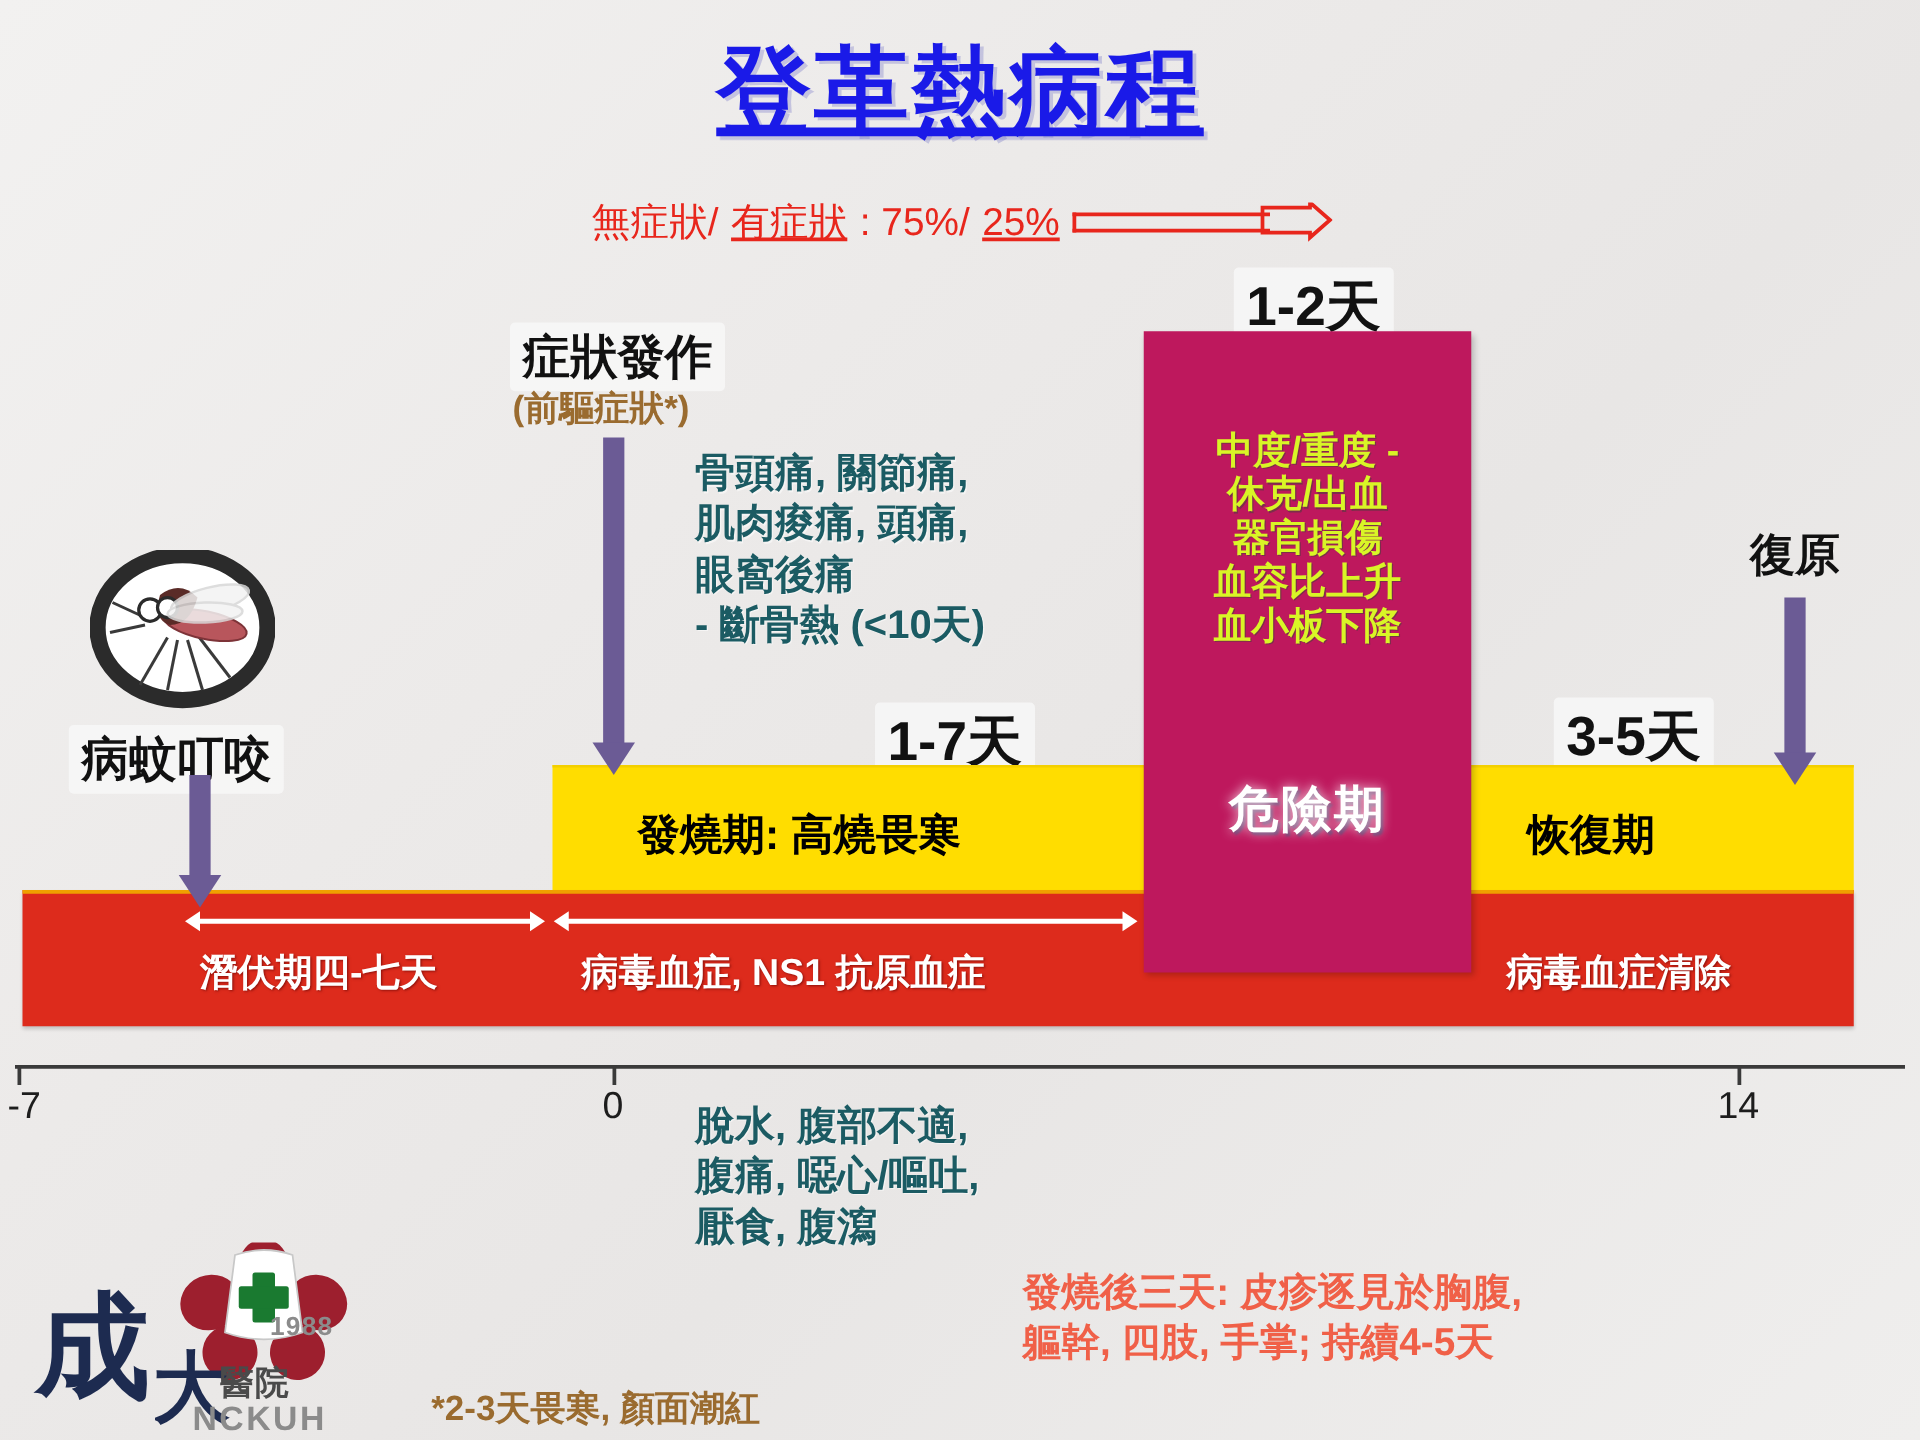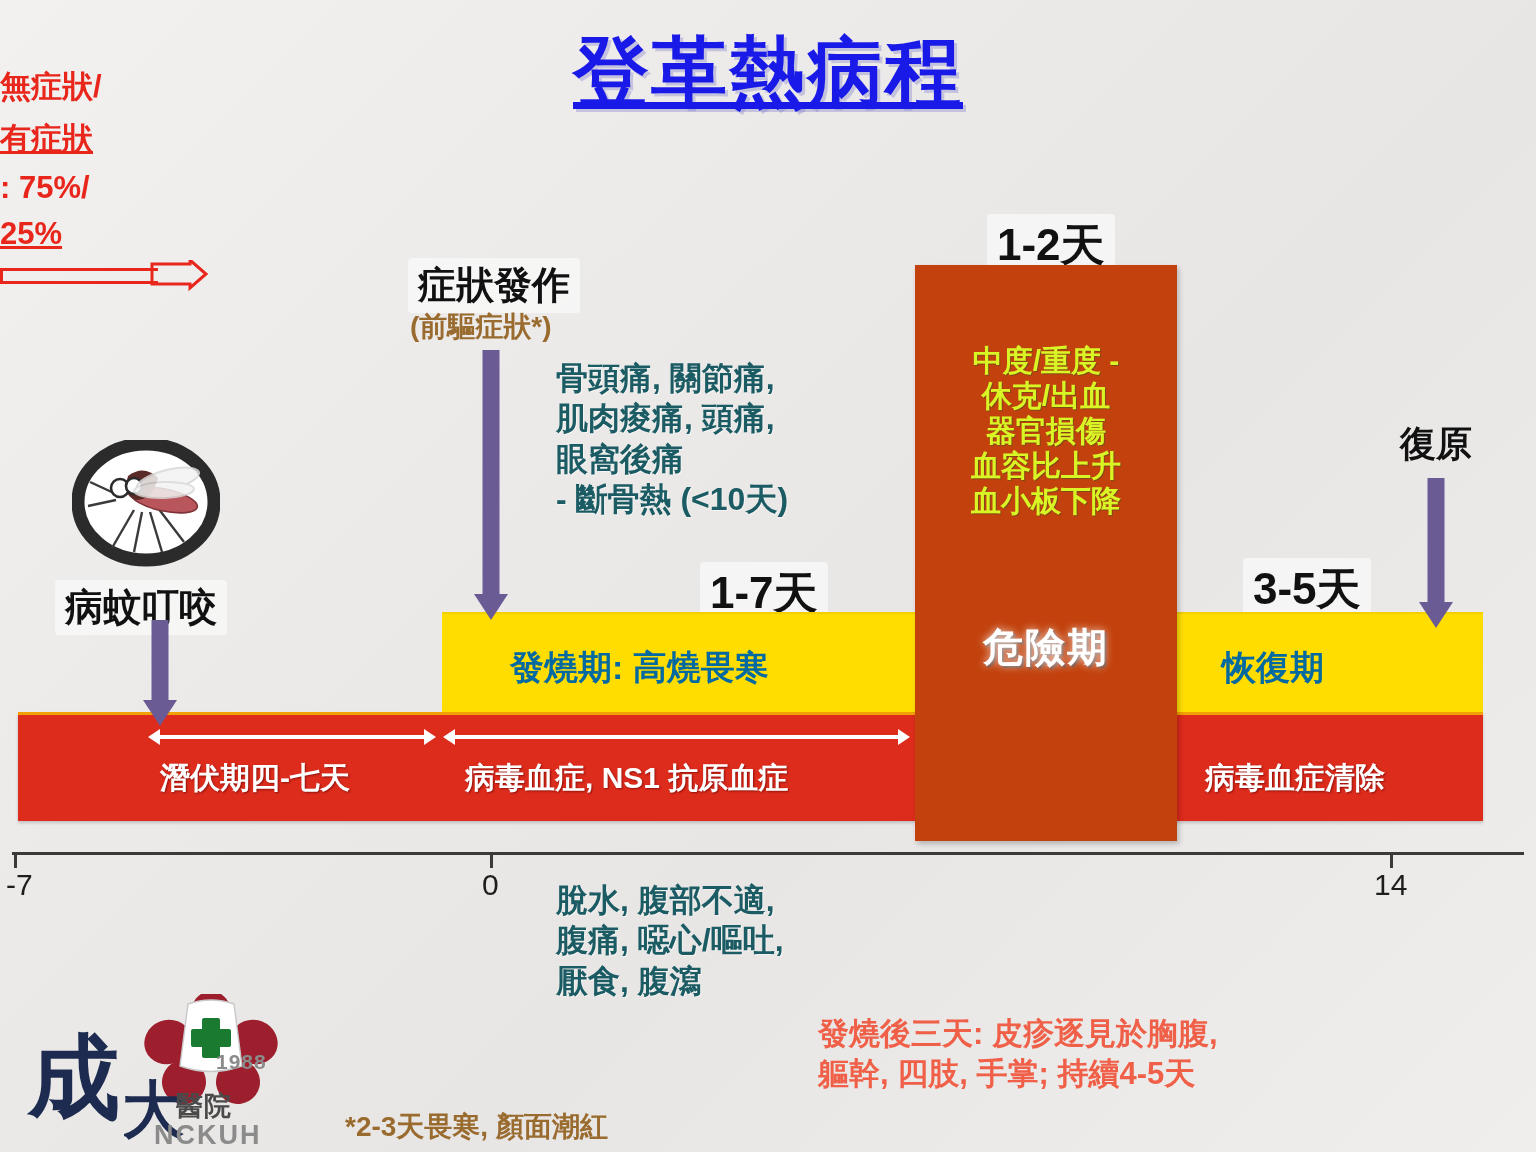--- a/index.html
+++ b/index.html
@@ -27,27 +27,27 @@
     letter-spacing: 2px;
     text-shadow: 3px 3px 0 rgba(120,120,200,0.35);
     text-decoration: underline;
   }
 
   
   #subtitle-row {
     left: 0; right: 0; top: 155px;
     height: 46px;
     display: flex;
+    align-items: center;
     justify-content: center;
     gap: 10px;
     font-size: 31px;
-    font-weight: bold;
+    font-weight: normal;
     color: #e8261c;
     white-space: nowrap;
-    flex-direction: column;
   }
   #subtitle-row .u { text-decoration: underline; text-decoration-thickness: 3px; }
 
   
   .hollow-arrow {
     position: relative;
     width: 205px;
     height: 28px;
     flex: none;
   }
@@ -78,22 +78,22 @@
   }
   #red-band {
     left: 18px; top: 712px;
     width: 1465px; height: 106px;
     background: #DD2B1C;
     border-top: 3px solid #f0a000;
     box-shadow: 0 2px 3px rgba(0,0,0,0.18);
   }
   #blue-box {
     left: 915px; top: 265px;
-    width: 262px; height: 576px;
-    background: #c2410c;
+    width: 262px; height: 513px;
+    background: #be185d;
     box-shadow: 2px 3px 5px rgba(0,0,0,0.22);
     display: flex;
     flex-direction: column;
     align-items: center;
   }
 
   #critical-symptoms {
     margin-top: 78px;
     text-align: center;
     font-size: 30px;
@@ -111,21 +111,21 @@
     color: #ffffff;
     text-shadow: 0 0 9px rgba(255,255,255,0.85), 2px 2px 2px rgba(0,80,120,0.45);
     letter-spacing: 2px;
     text-align: center;
   }
 
   .band-label {
     position: absolute;
     font-size: 34px;
     font-weight: bold;
-    color: #0369a1;
+    color: #000000;
     white-space: nowrap;
   }
   #febrile-label { left: 510px; top: 645px; }
   #recovery-label { left: 1222px; top: 645px; }
 
   .red-label {
     position: absolute;
     font-size: 30px;
     font-weight: bold;
     color: #ffffff;

